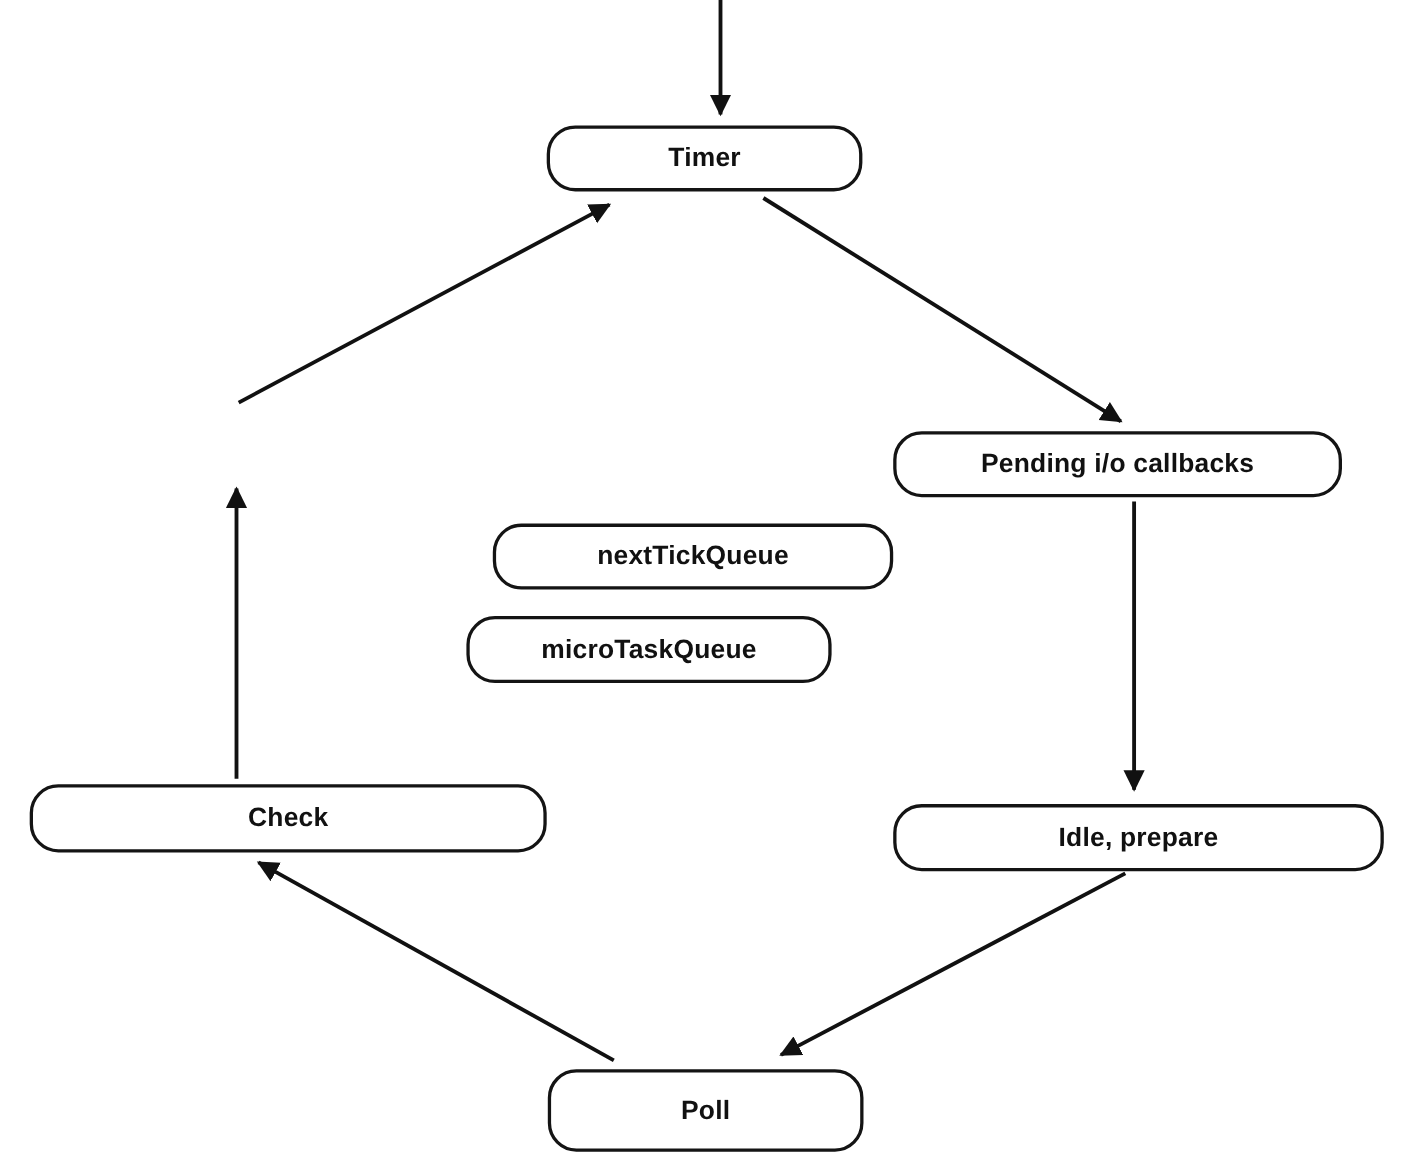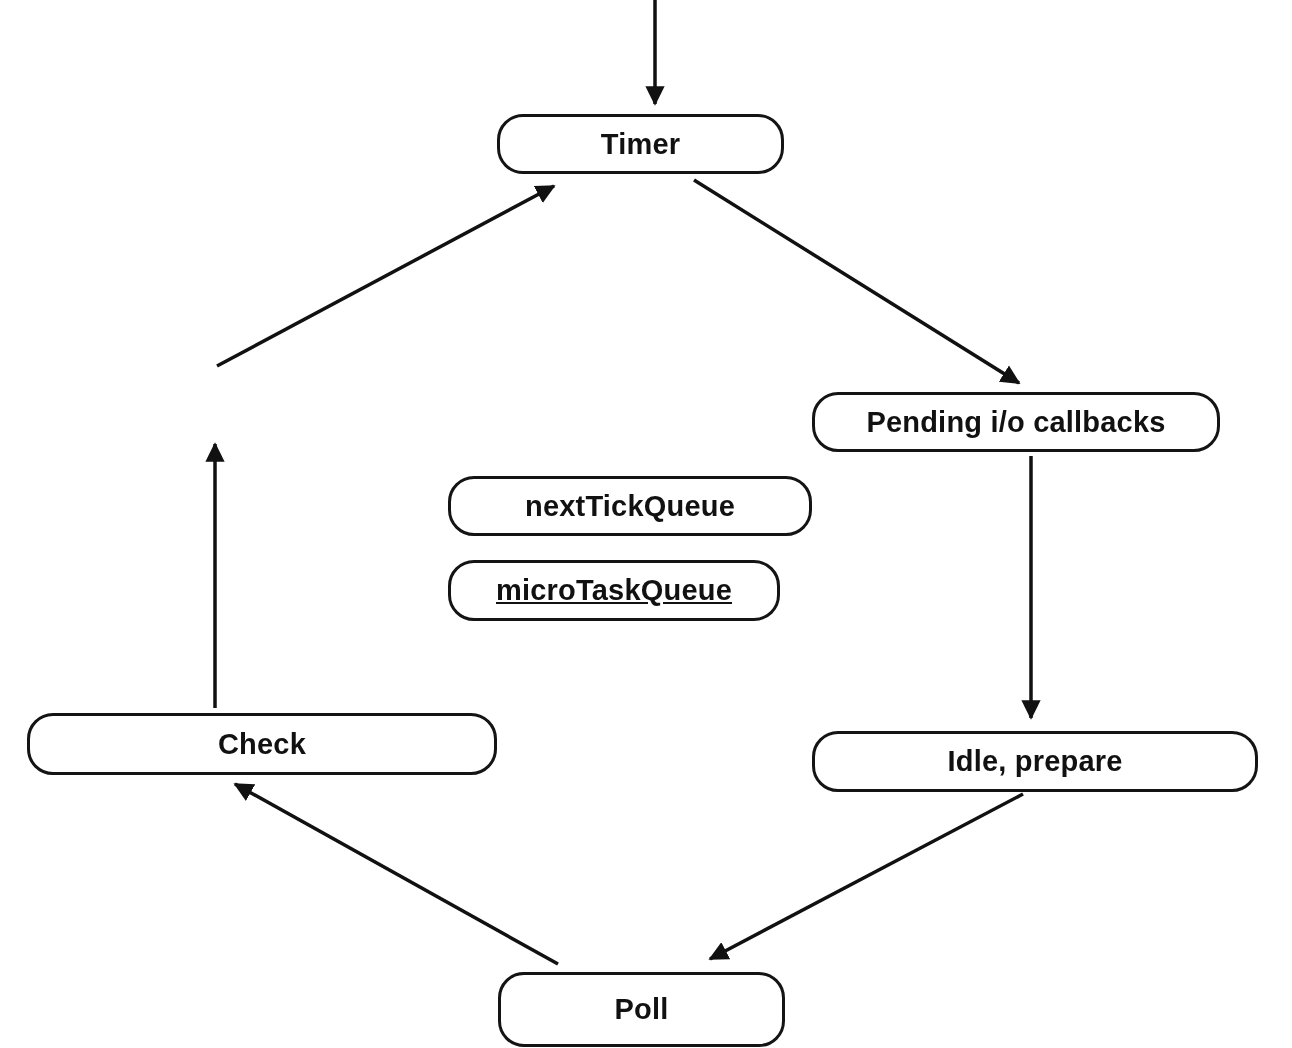--- a/index.html
+++ b/index.html
@@ -29,31 +29,31 @@
   .node {
     position: absolute;
     box-sizing: border-box;
     background: #ffffff;
     border: 3px solid #141414;
     border-radius: 26px;
     display: flex;
     align-items: center;
     justify-content: center;
     font-weight: bold;
-    font-size: 29px;
+    font-size: 24px;
     color: #111111;
     letter-spacing: 0.2px;
     white-space: nowrap;
   }
   
   .node-timer            { left: 497px; top: 114px;  width: 287px; height: 60px; }
   .node-close-callbacks  { left: 25px;  top: 373px;  width: 412px; height: 61px; }
   .node-pending-io       { left: 812px; top: 392px;  width: 408px; height: 60px; }
   .node-next-tick-queue  { left: 448px; top: 476px;  width: 364px; height: 60px; }
-  .node-micro-task-queue { left: 448px; top: 560px;  width: 332px; height: 61px; text-decoration: underline; }
+  .node-micro-task-queue { left: 424px; top: 560px;  width: 332px; height: 61px; }
   .node-check            { left: 27px;  top: 713px;  width: 470px; height: 62px; }
   .node-idle-prepare     { left: 812px; top: 731px;  width: 446px; height: 61px; text-align: right; }
   .node-poll             { left: 498px; top: 972px;  width: 287px; height: 75px; }
 </style>
 </head>
 <body>
 
 <div class="stage">
 
   <svg class="edges-layer" viewBox="0 0 1292 1048" xmlns="http://www.w3.org/2000/svg">

